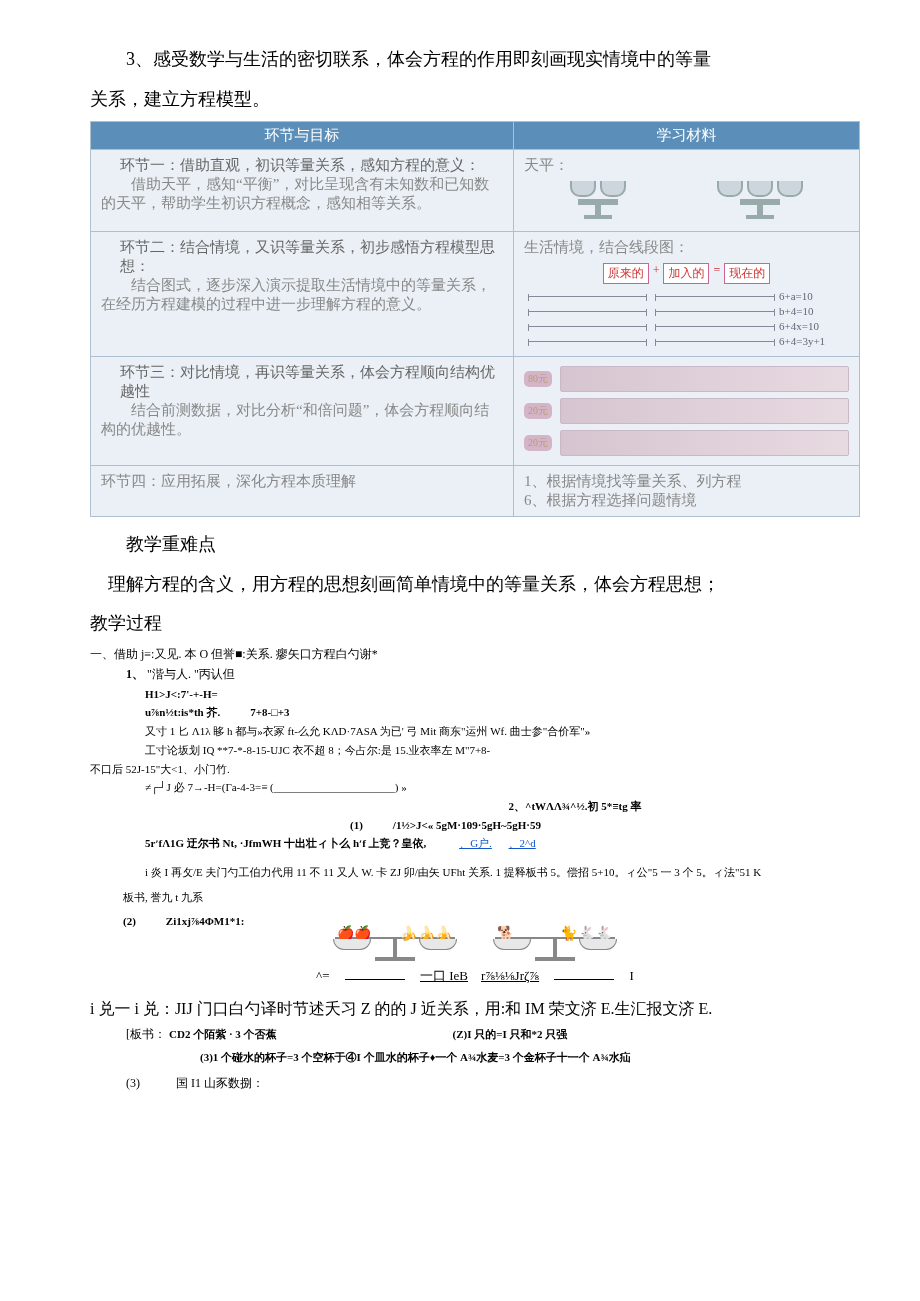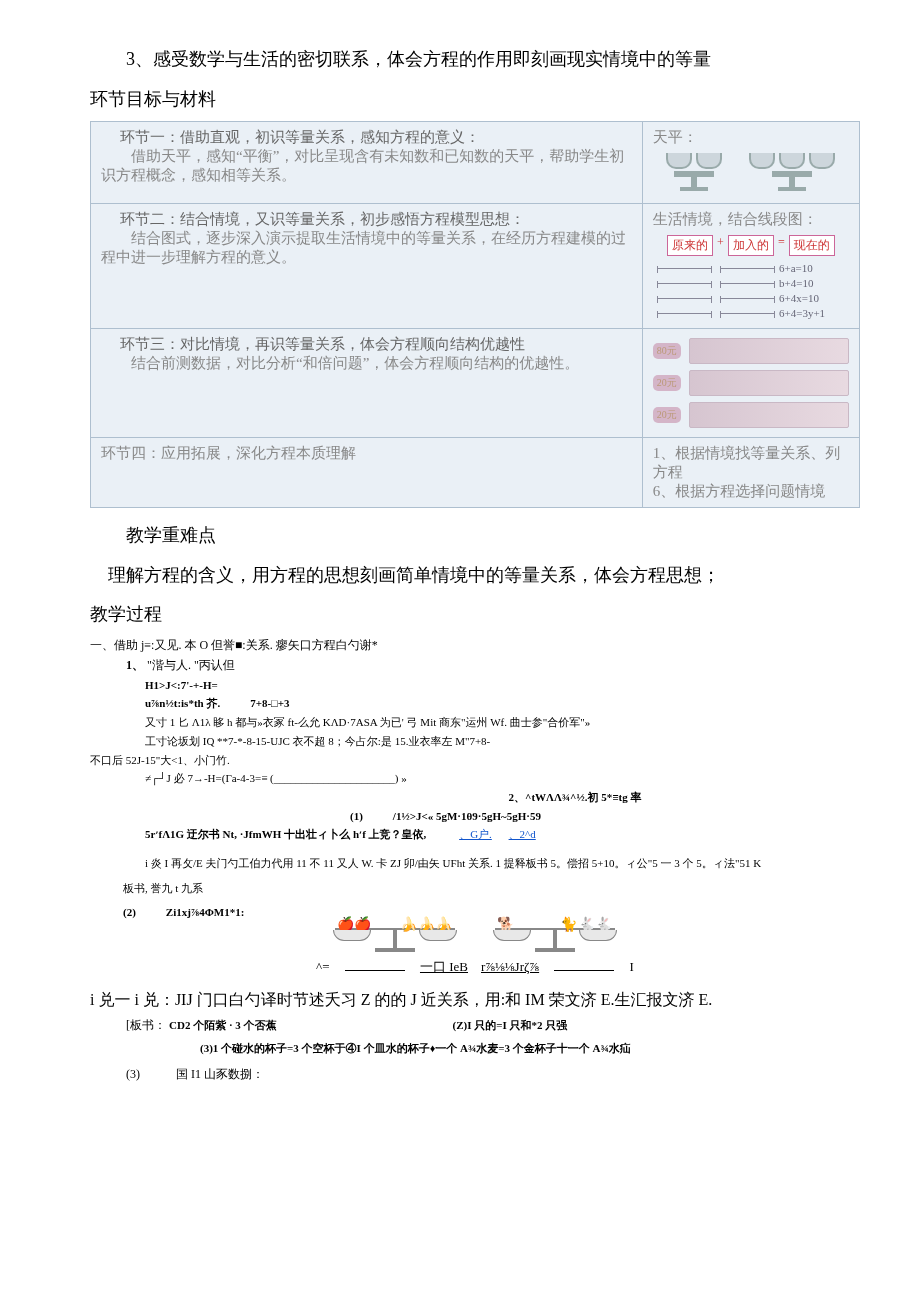--- a/index.html
+++ b/index.html
@@ -45,24 +45,28 @@
   .ul { display:inline-block; border-bottom:1px solid #000; min-width:60px; margin:0 12px; }
   .gap { display:inline-block; width:30px; }
   a.fake { color:#15c; text-decoration:underline; }
 </style>
 </head>
 <body>
 
 <div class="page">
 
   <div class="para indent1">3、感受数学与生活的密切联系，体会方程的作用即刻画现实情境中的等量</div>
-  <div class="section-title">环节目标与材料</div>
+  <div class="para">关系，建立方程模型。</div>
 
   <table class="tbl">
     <tbody>
+        <tr>
+      <th style="width:55%">环节与目标</th>
+      <th>学习材料</th>
+    </tr>
     <tr>
       <td>
         <div class="cell-strong">环节一：借助直观，初识等量关系，感知方程的意义：</div>
         <div style="text-indent:2em">借助天平，感知“平衡”，对比呈现含有未知数和已知数的天平，帮助学生初识方程概念，感知相等关系。</div>
       </td>
       <td>
         <div>天平：</div>
         <div class="tianping">
           <div class="scale">
                 <div class="pans">

